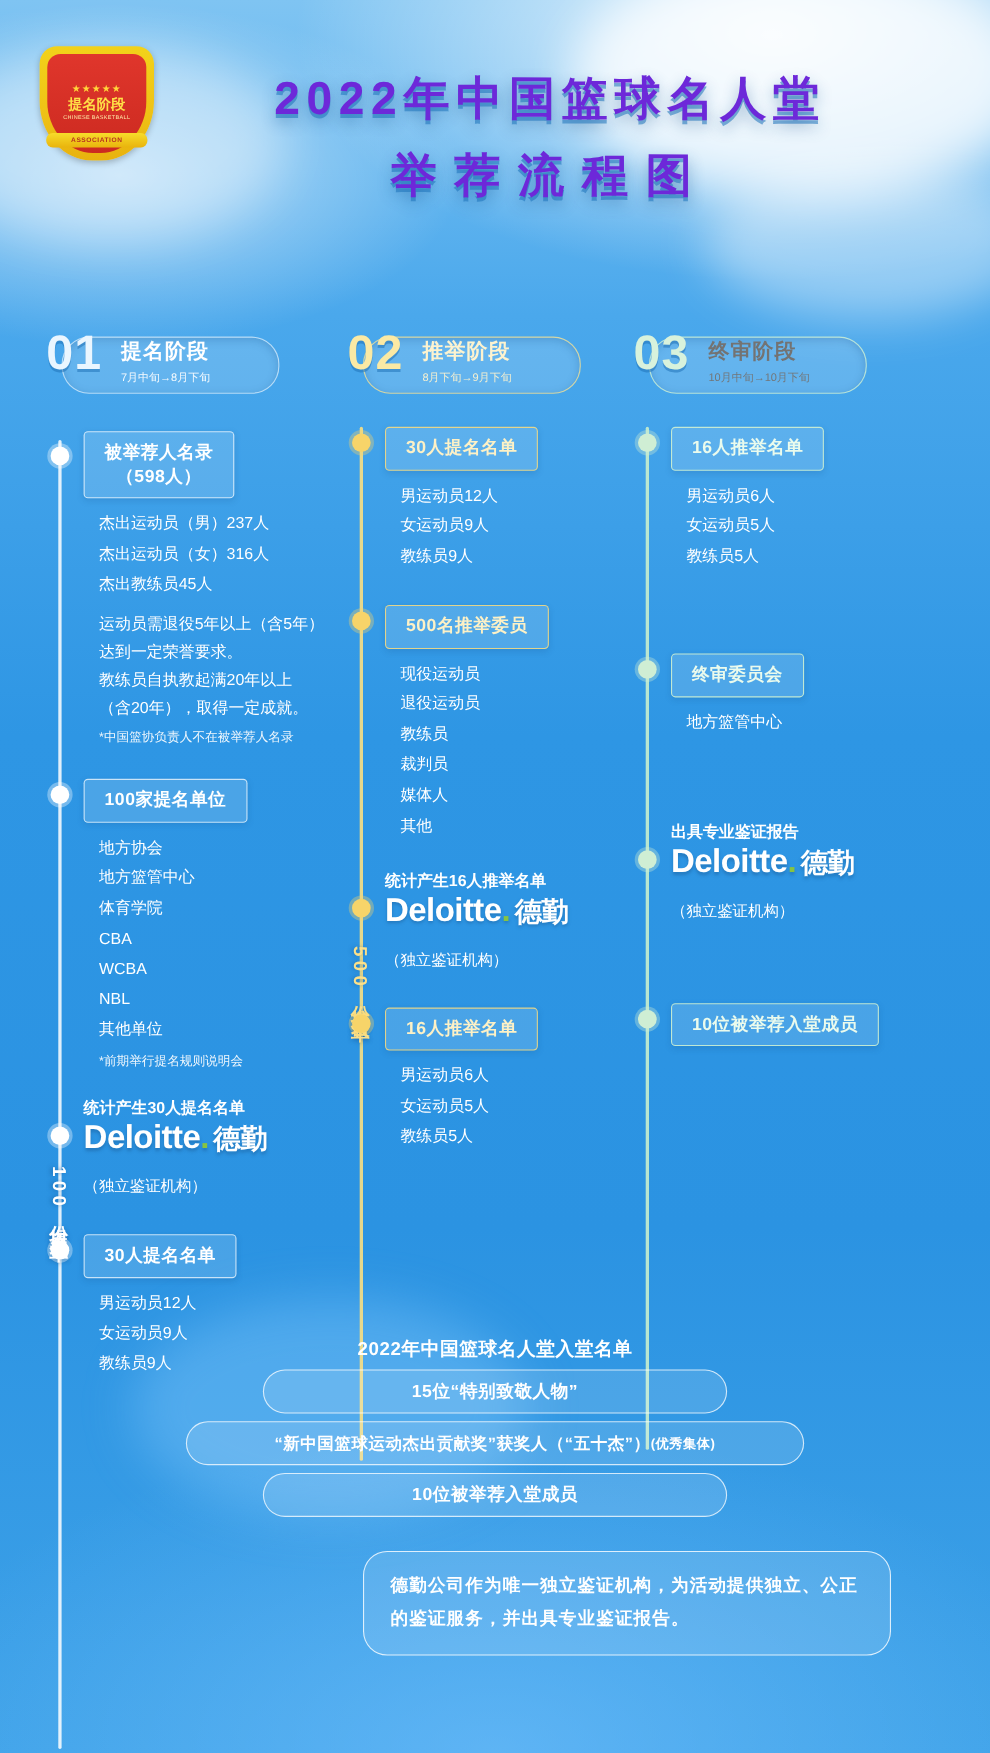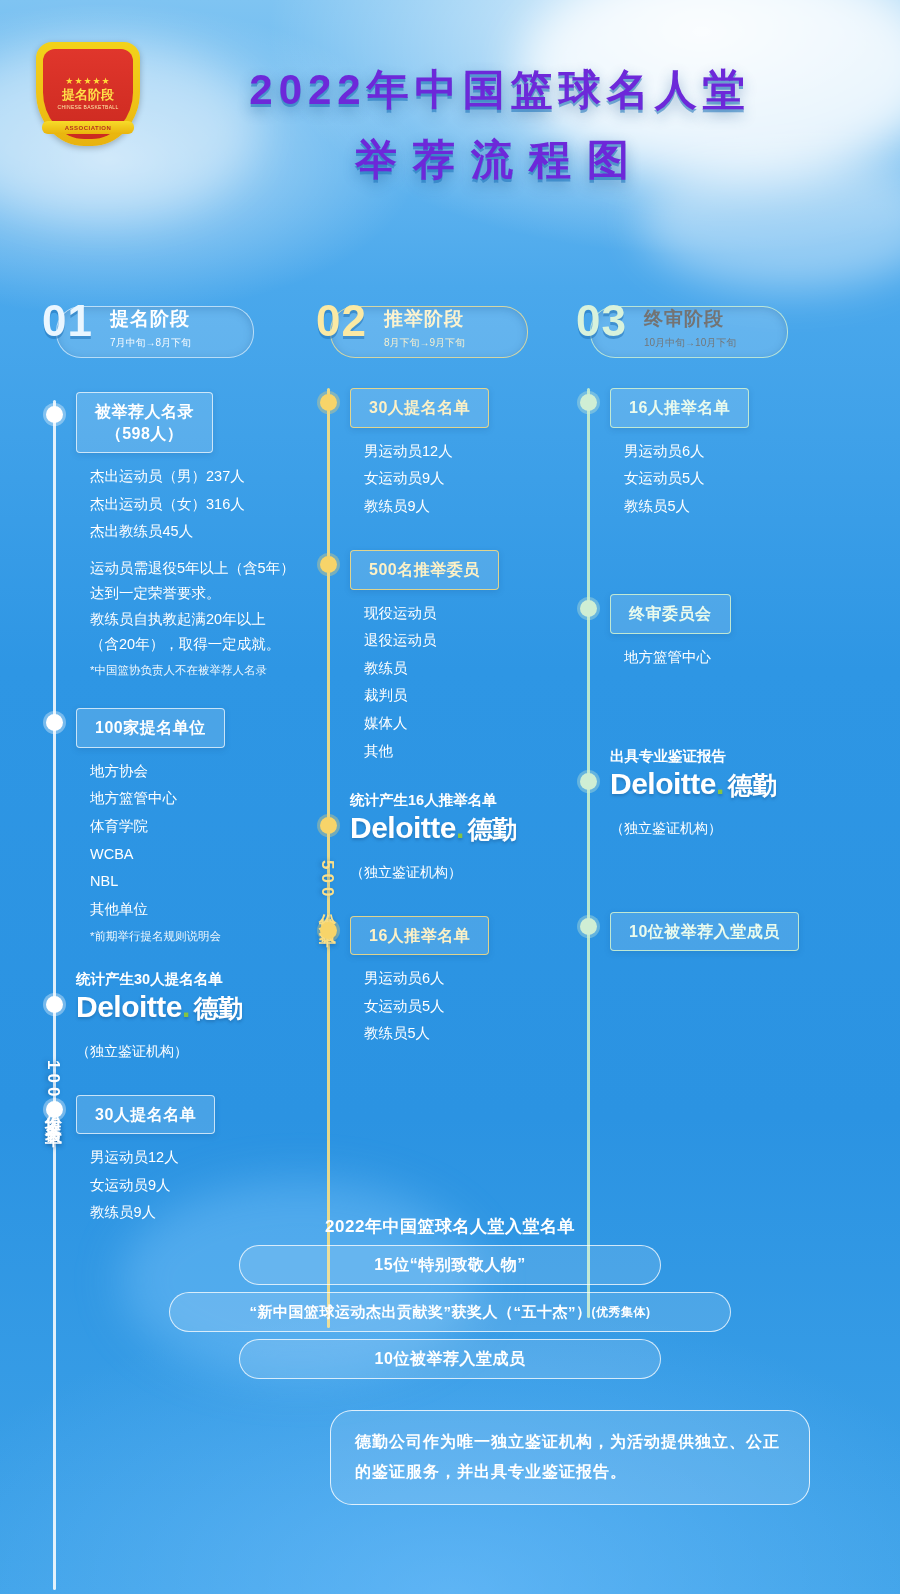--- a/index.html
+++ b/index.html
@@ -198,20 +198,21 @@
     <div class="note" style="padding-left:14px;">*中国篮协负责人不在被举荐人名录</div>
   </div>
 
   <div class="node" style="margin-top:30px;padding-left:32px;">
     <div class="dot" style="top:6px;"></div>
     <div class="pill">100家提名单位</div>
     <div class="body" style="padding-left:14px;">
       <div>地方协会</div>
       <div>地方篮管中心</div>
       <div>体育学院</div>
+      <div>CBA</div>
       <div>WCBA</div>
       <div>NBL</div>
       <div>其他单位</div>
     </div>
     <div class="note" style="padding-left:14px;">*前期举行提名规则说明会</div>
   </div>
 
   <div class="node" style="margin-top:26px;padding-left:32px;">
     <div class="dot" style="top:26px;"></div>
     <div class="cap">统计产生30人提名名单</div>

